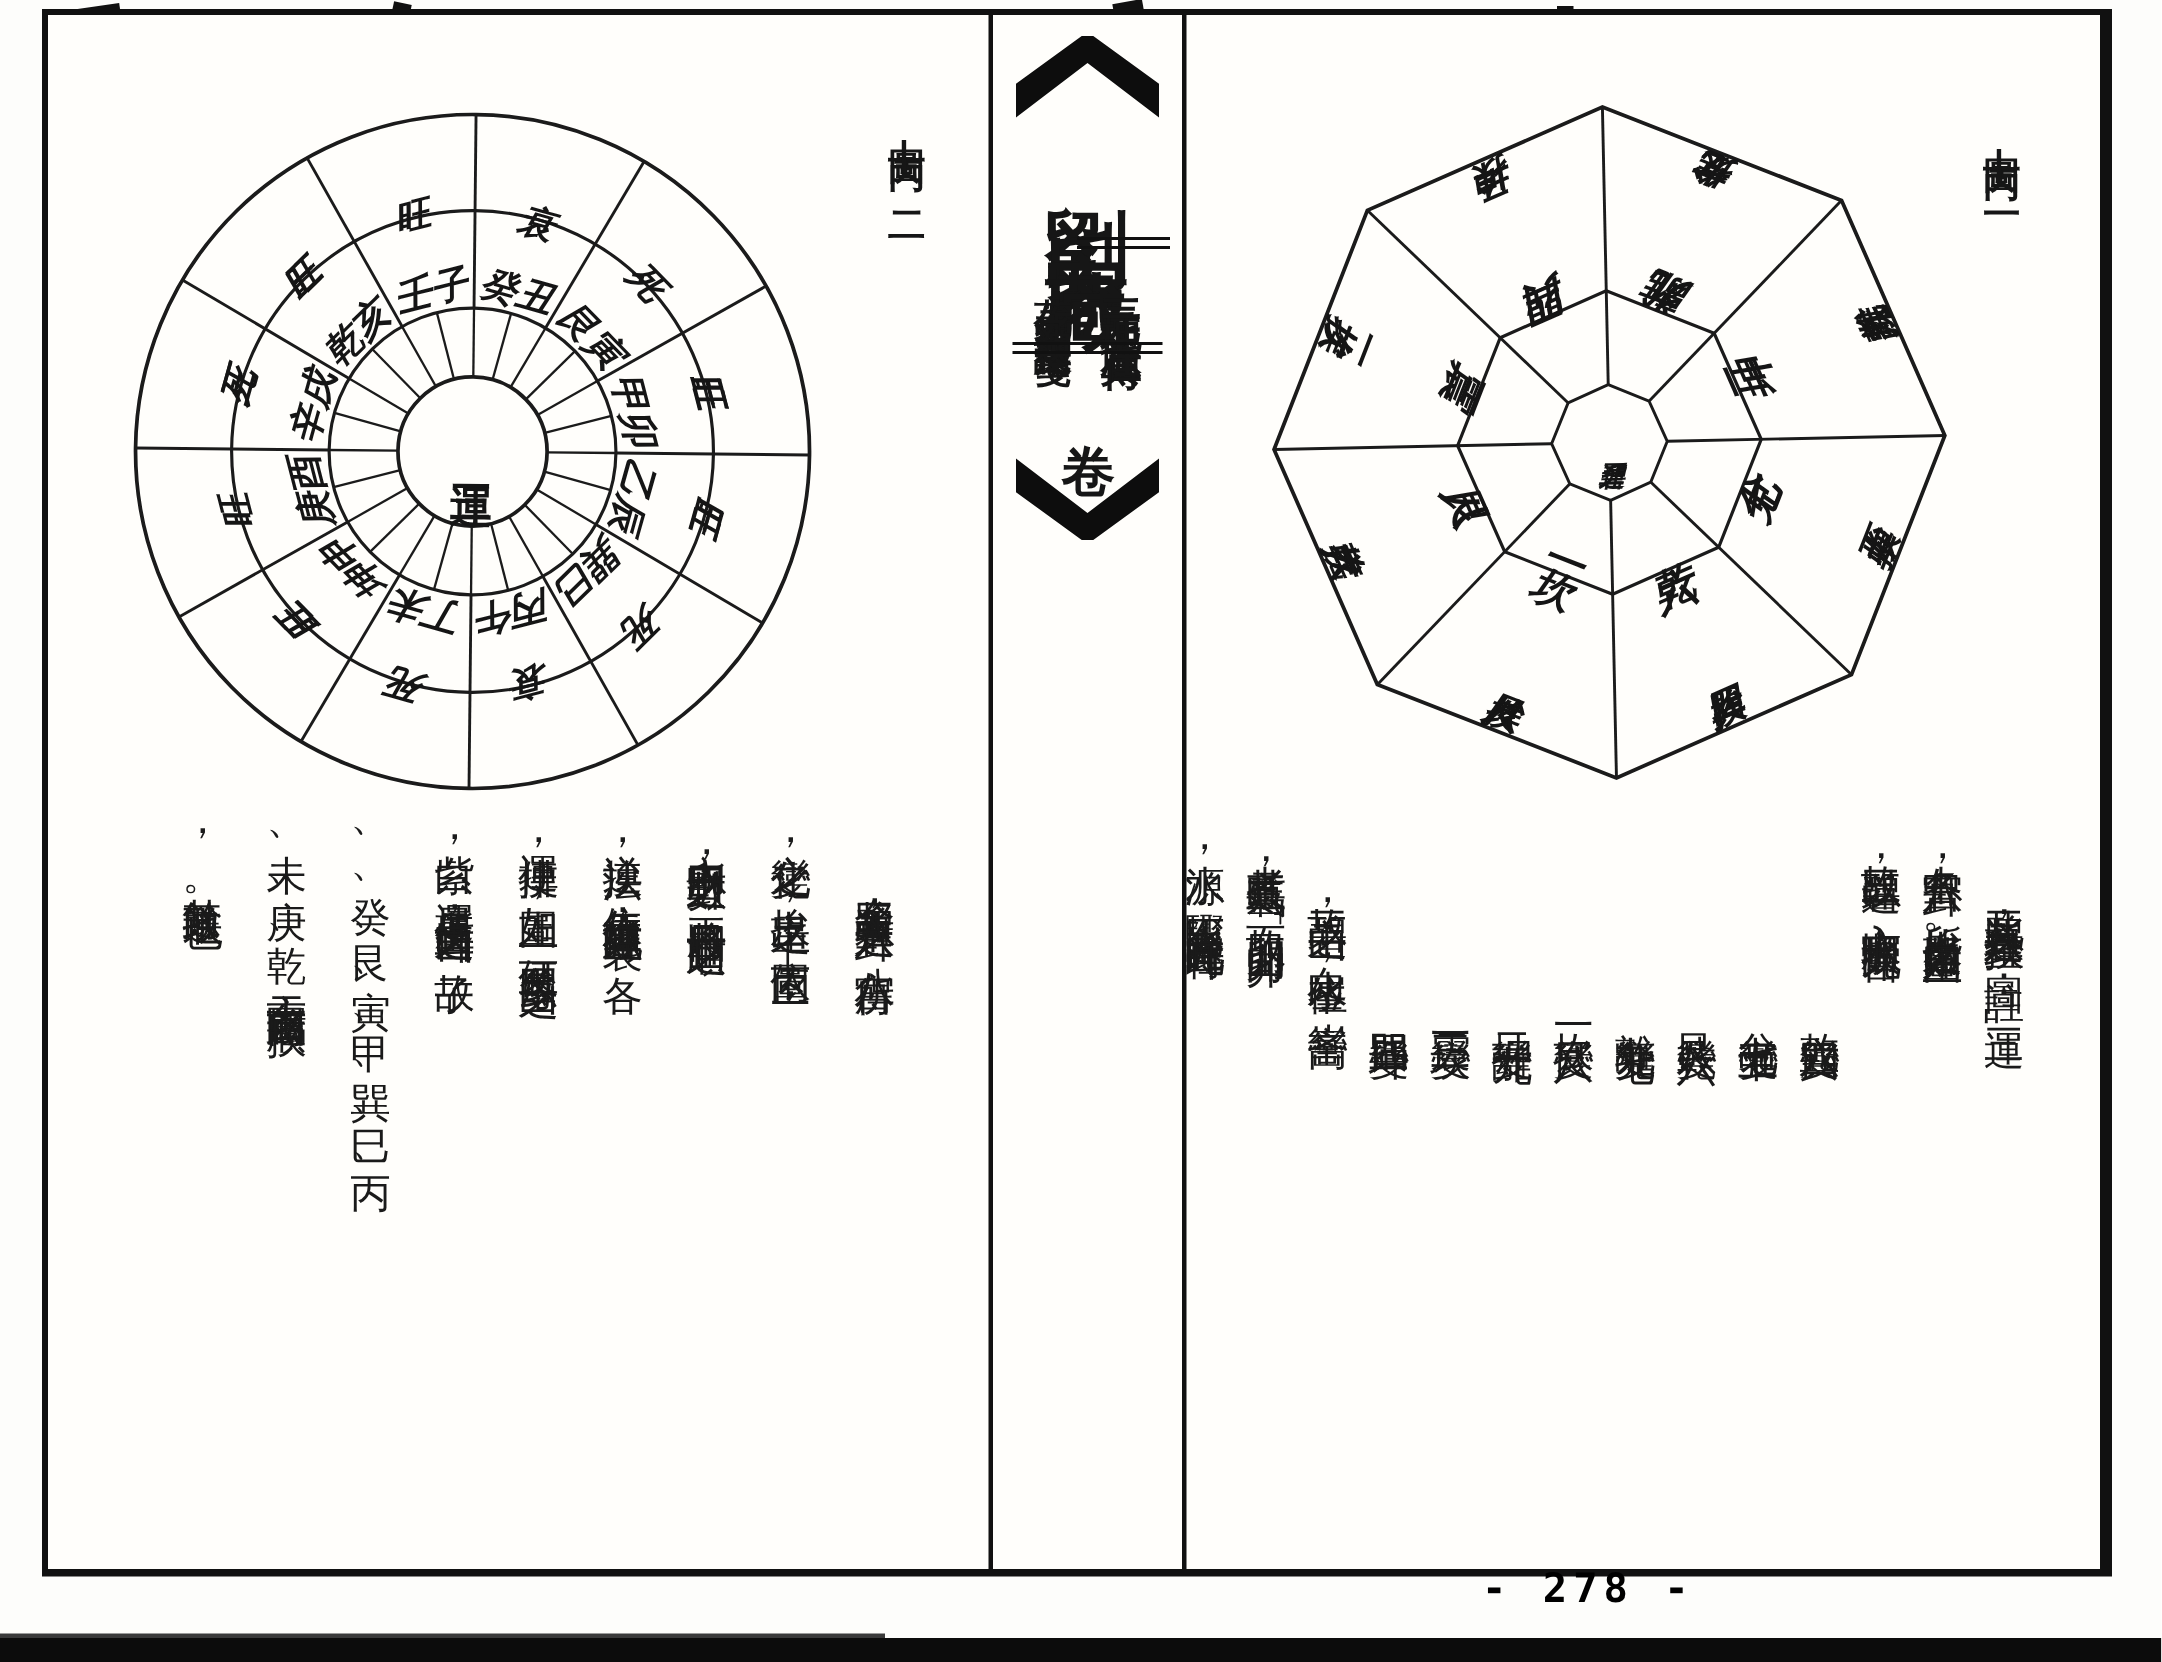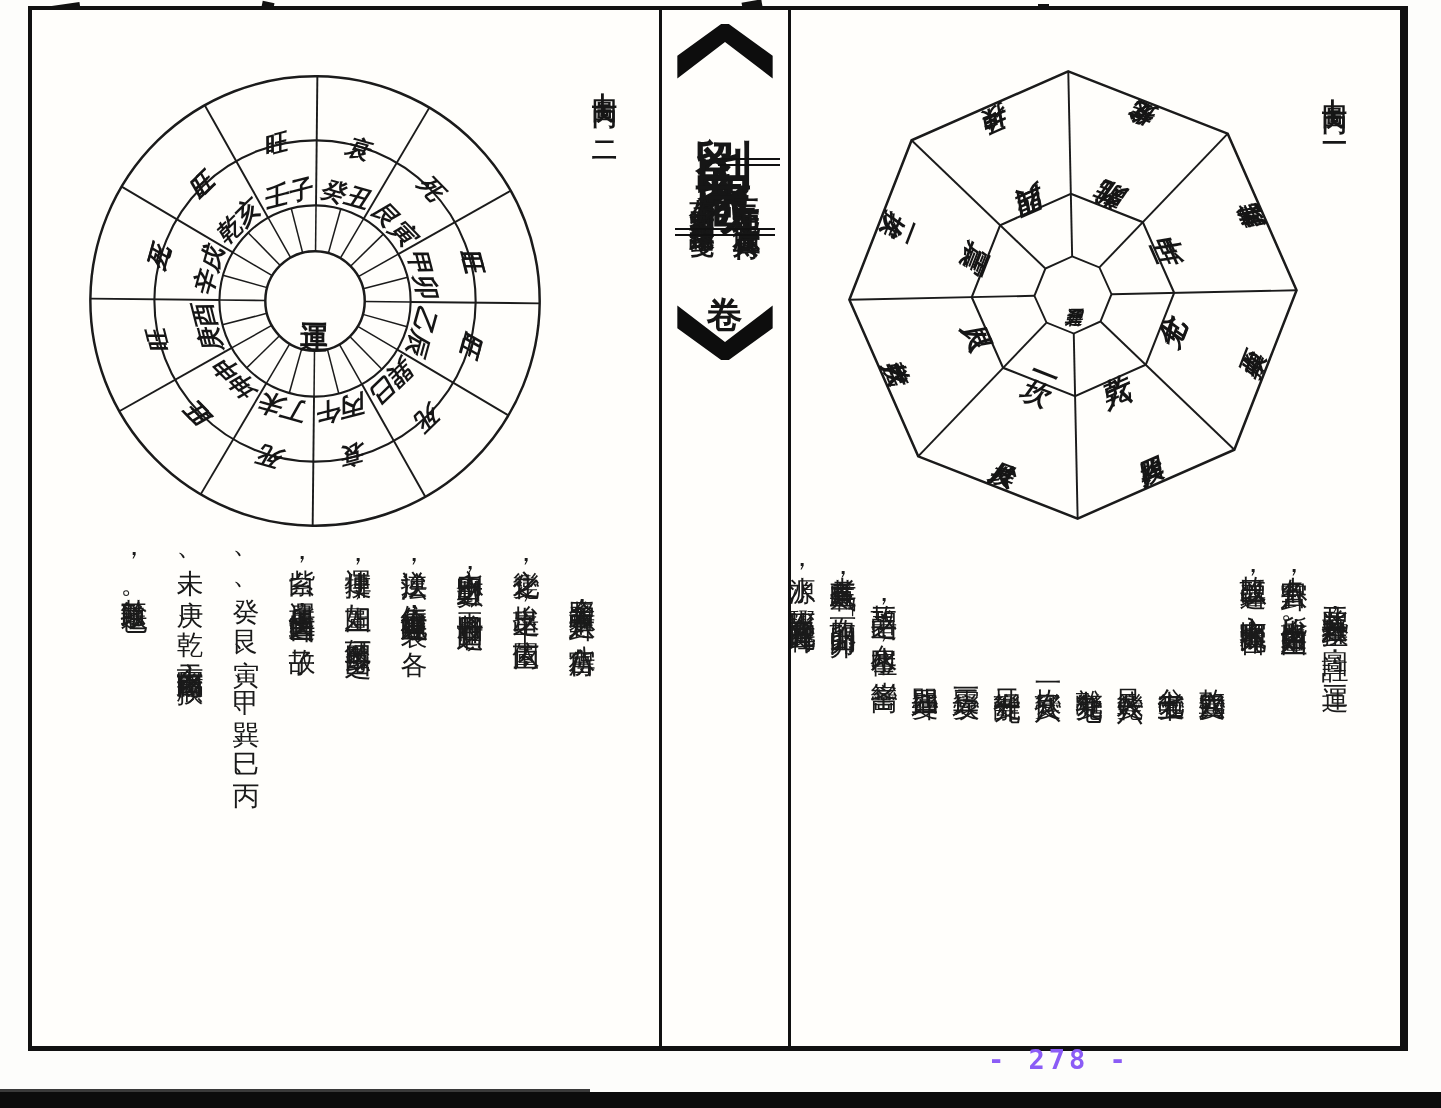--- a/index.html
+++ b/index.html
@@ -30,21 +30,21 @@
   .volume{writing-mode:vertical-rl;font-size:36px;font-weight:700;margin-top:26px;}
   
   svg text{fill:#151515;}
   .line{stroke:#1b1b1b;fill:none;}
   .svg-vert{writing-mode:vertical-rl;}
   .hand{font-weight:700;font-style:italic;}
   .printed{font-weight:700;}
   .oct-wrap{position:absolute;left:800px;top:44px;transform:rotate(-1.2deg);}
   .wheel-wrap{position:absolute;left:44px;top:52px;transform:rotate(.6deg);}
   .page-num{position:absolute;left:988px;top:1044px;font-family:"DejaVu Sans Mono","Liberation Mono",monospace;
-            font-size:27px;font-weight:700;letter-spacing:4px;color:#8b5cf6;}
+            font-size:27px;font-weight:700;letter-spacing:4px;color:#000000;}
   .bottom-bar{position:absolute;left:0;bottom:0;width:1441px;height:16px;background:#0c0c0c;}
   .bottom-smear{position:absolute;left:0;bottom:16px;width:590px;height:3px;background:#3a3a3a;}
   .speck{position:absolute;background:#111;}
 </style>
 </head>
 <body>
 
 <div id="canvas">
 
   <div class="speck" style="left:52px;top:4px;width:28px;height:6px;transform:rotate(-8deg);"></div>

